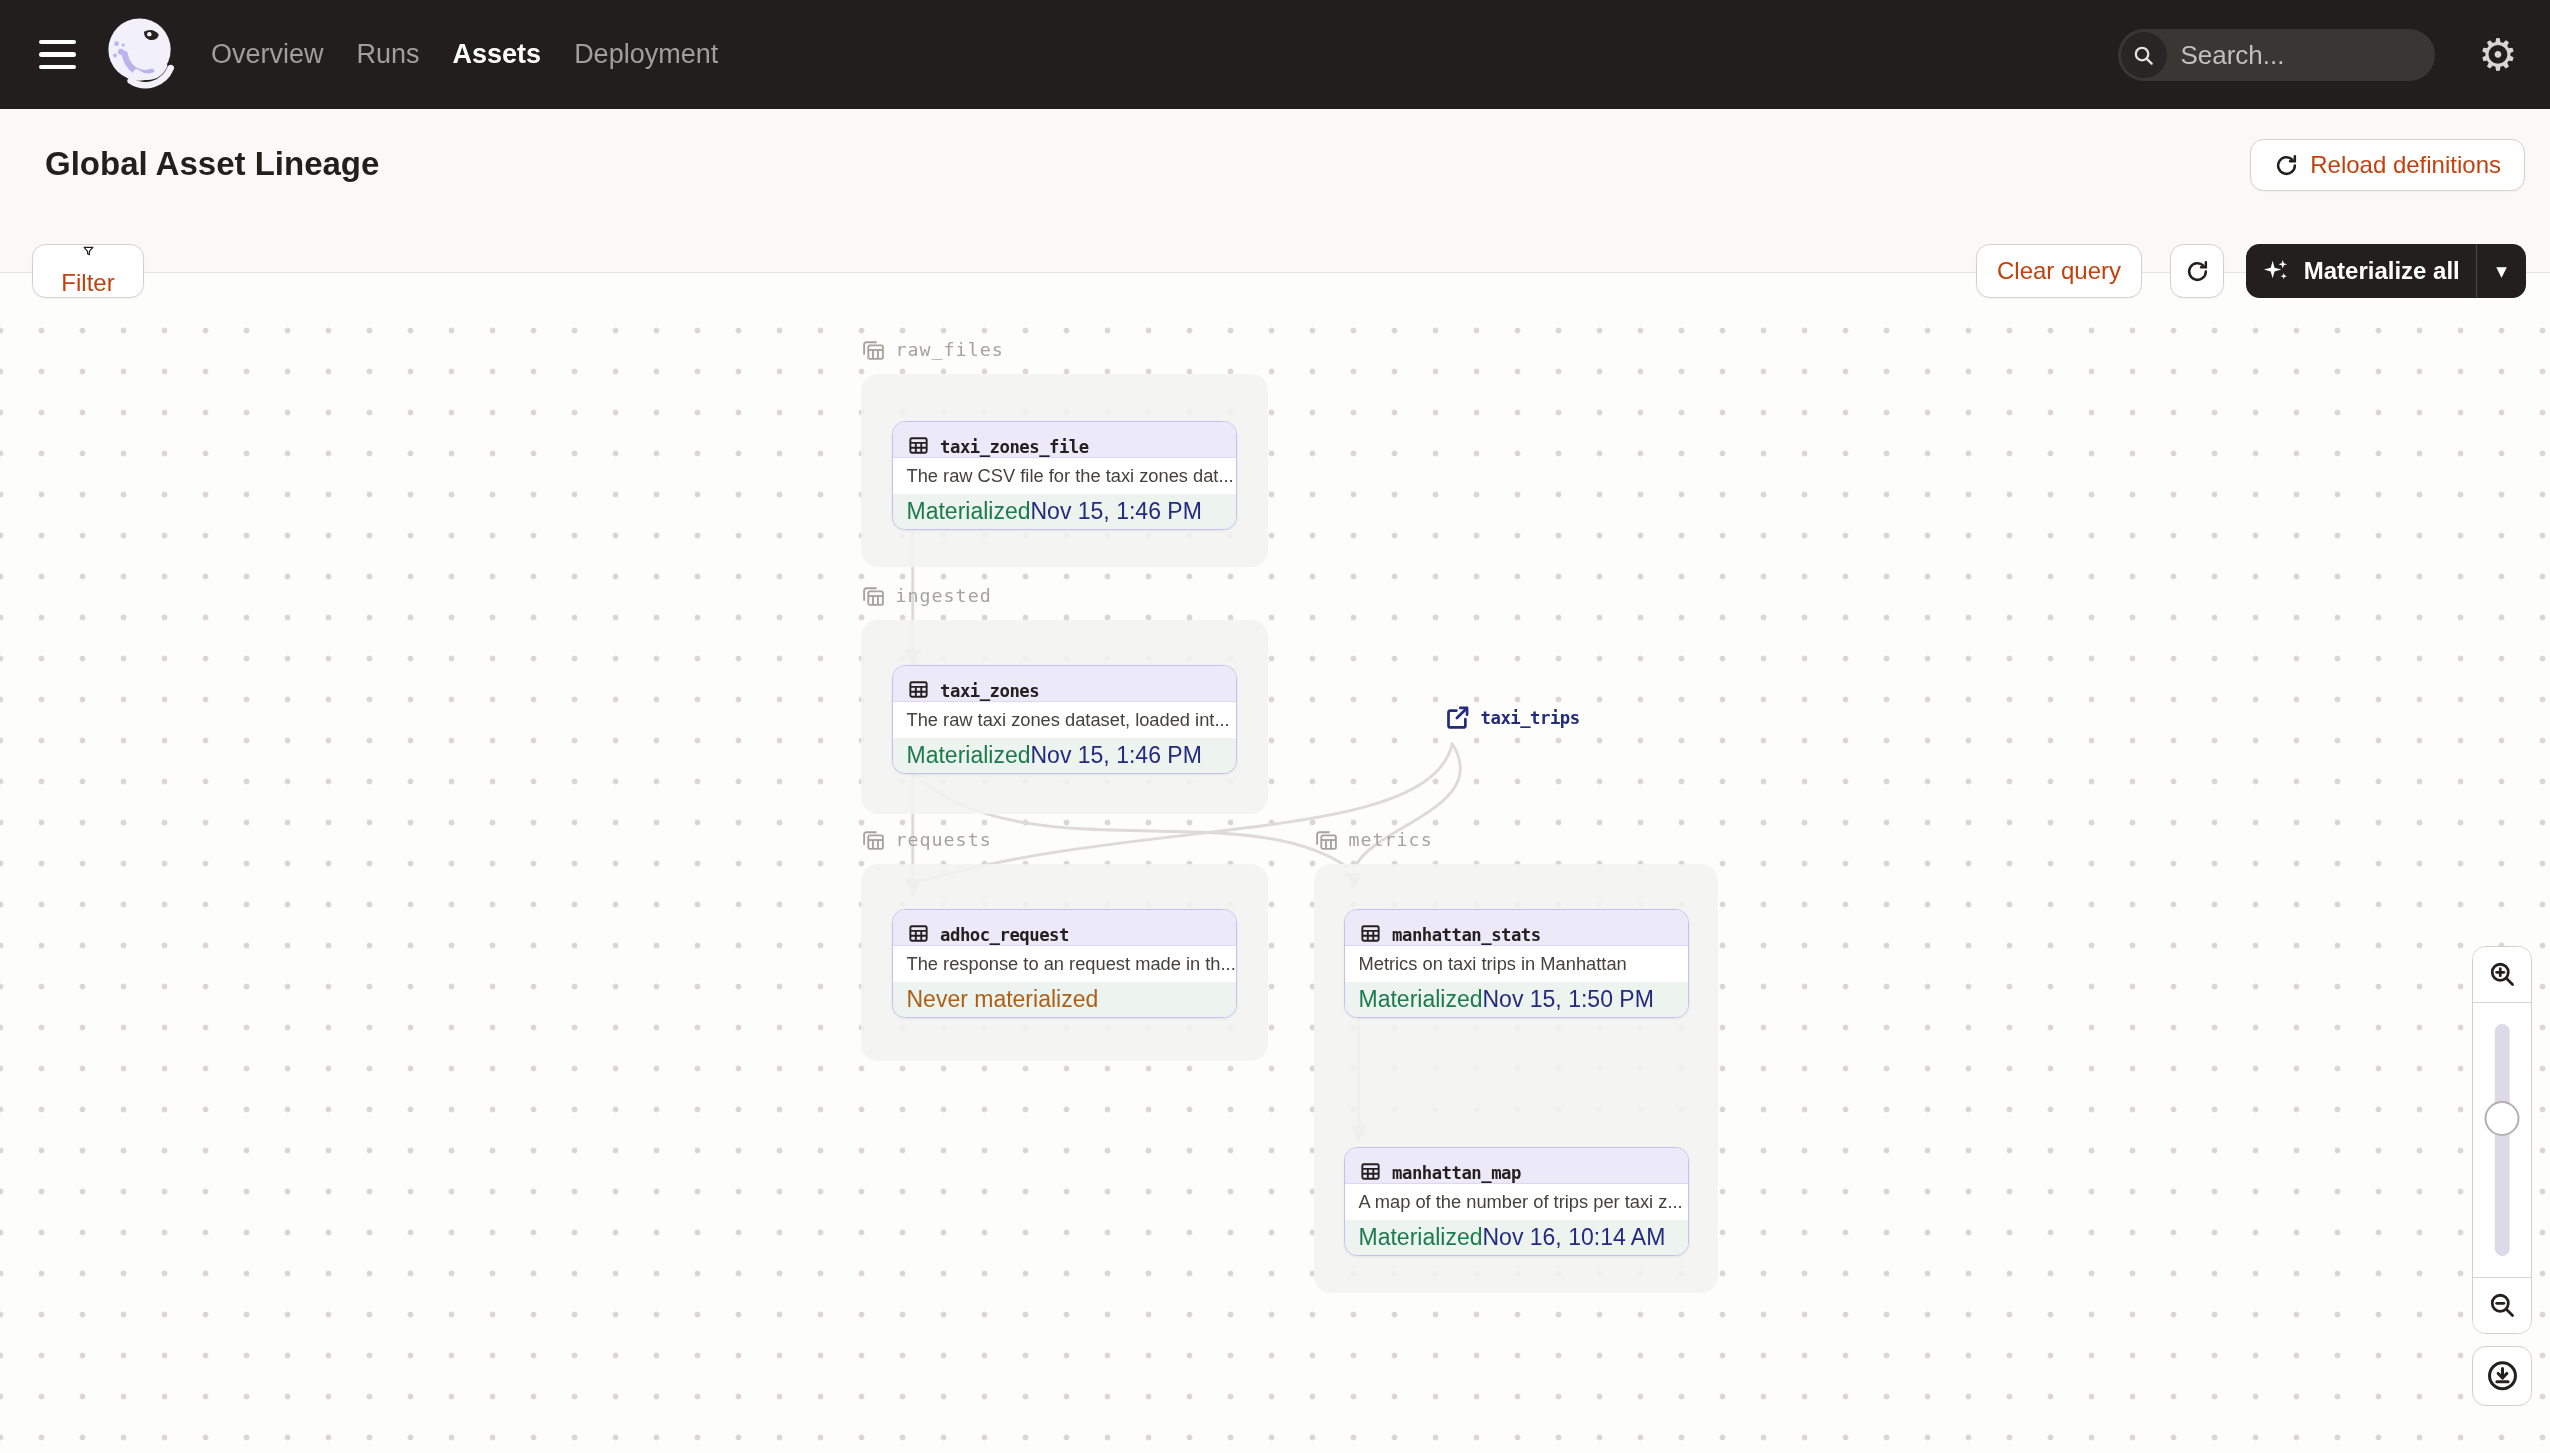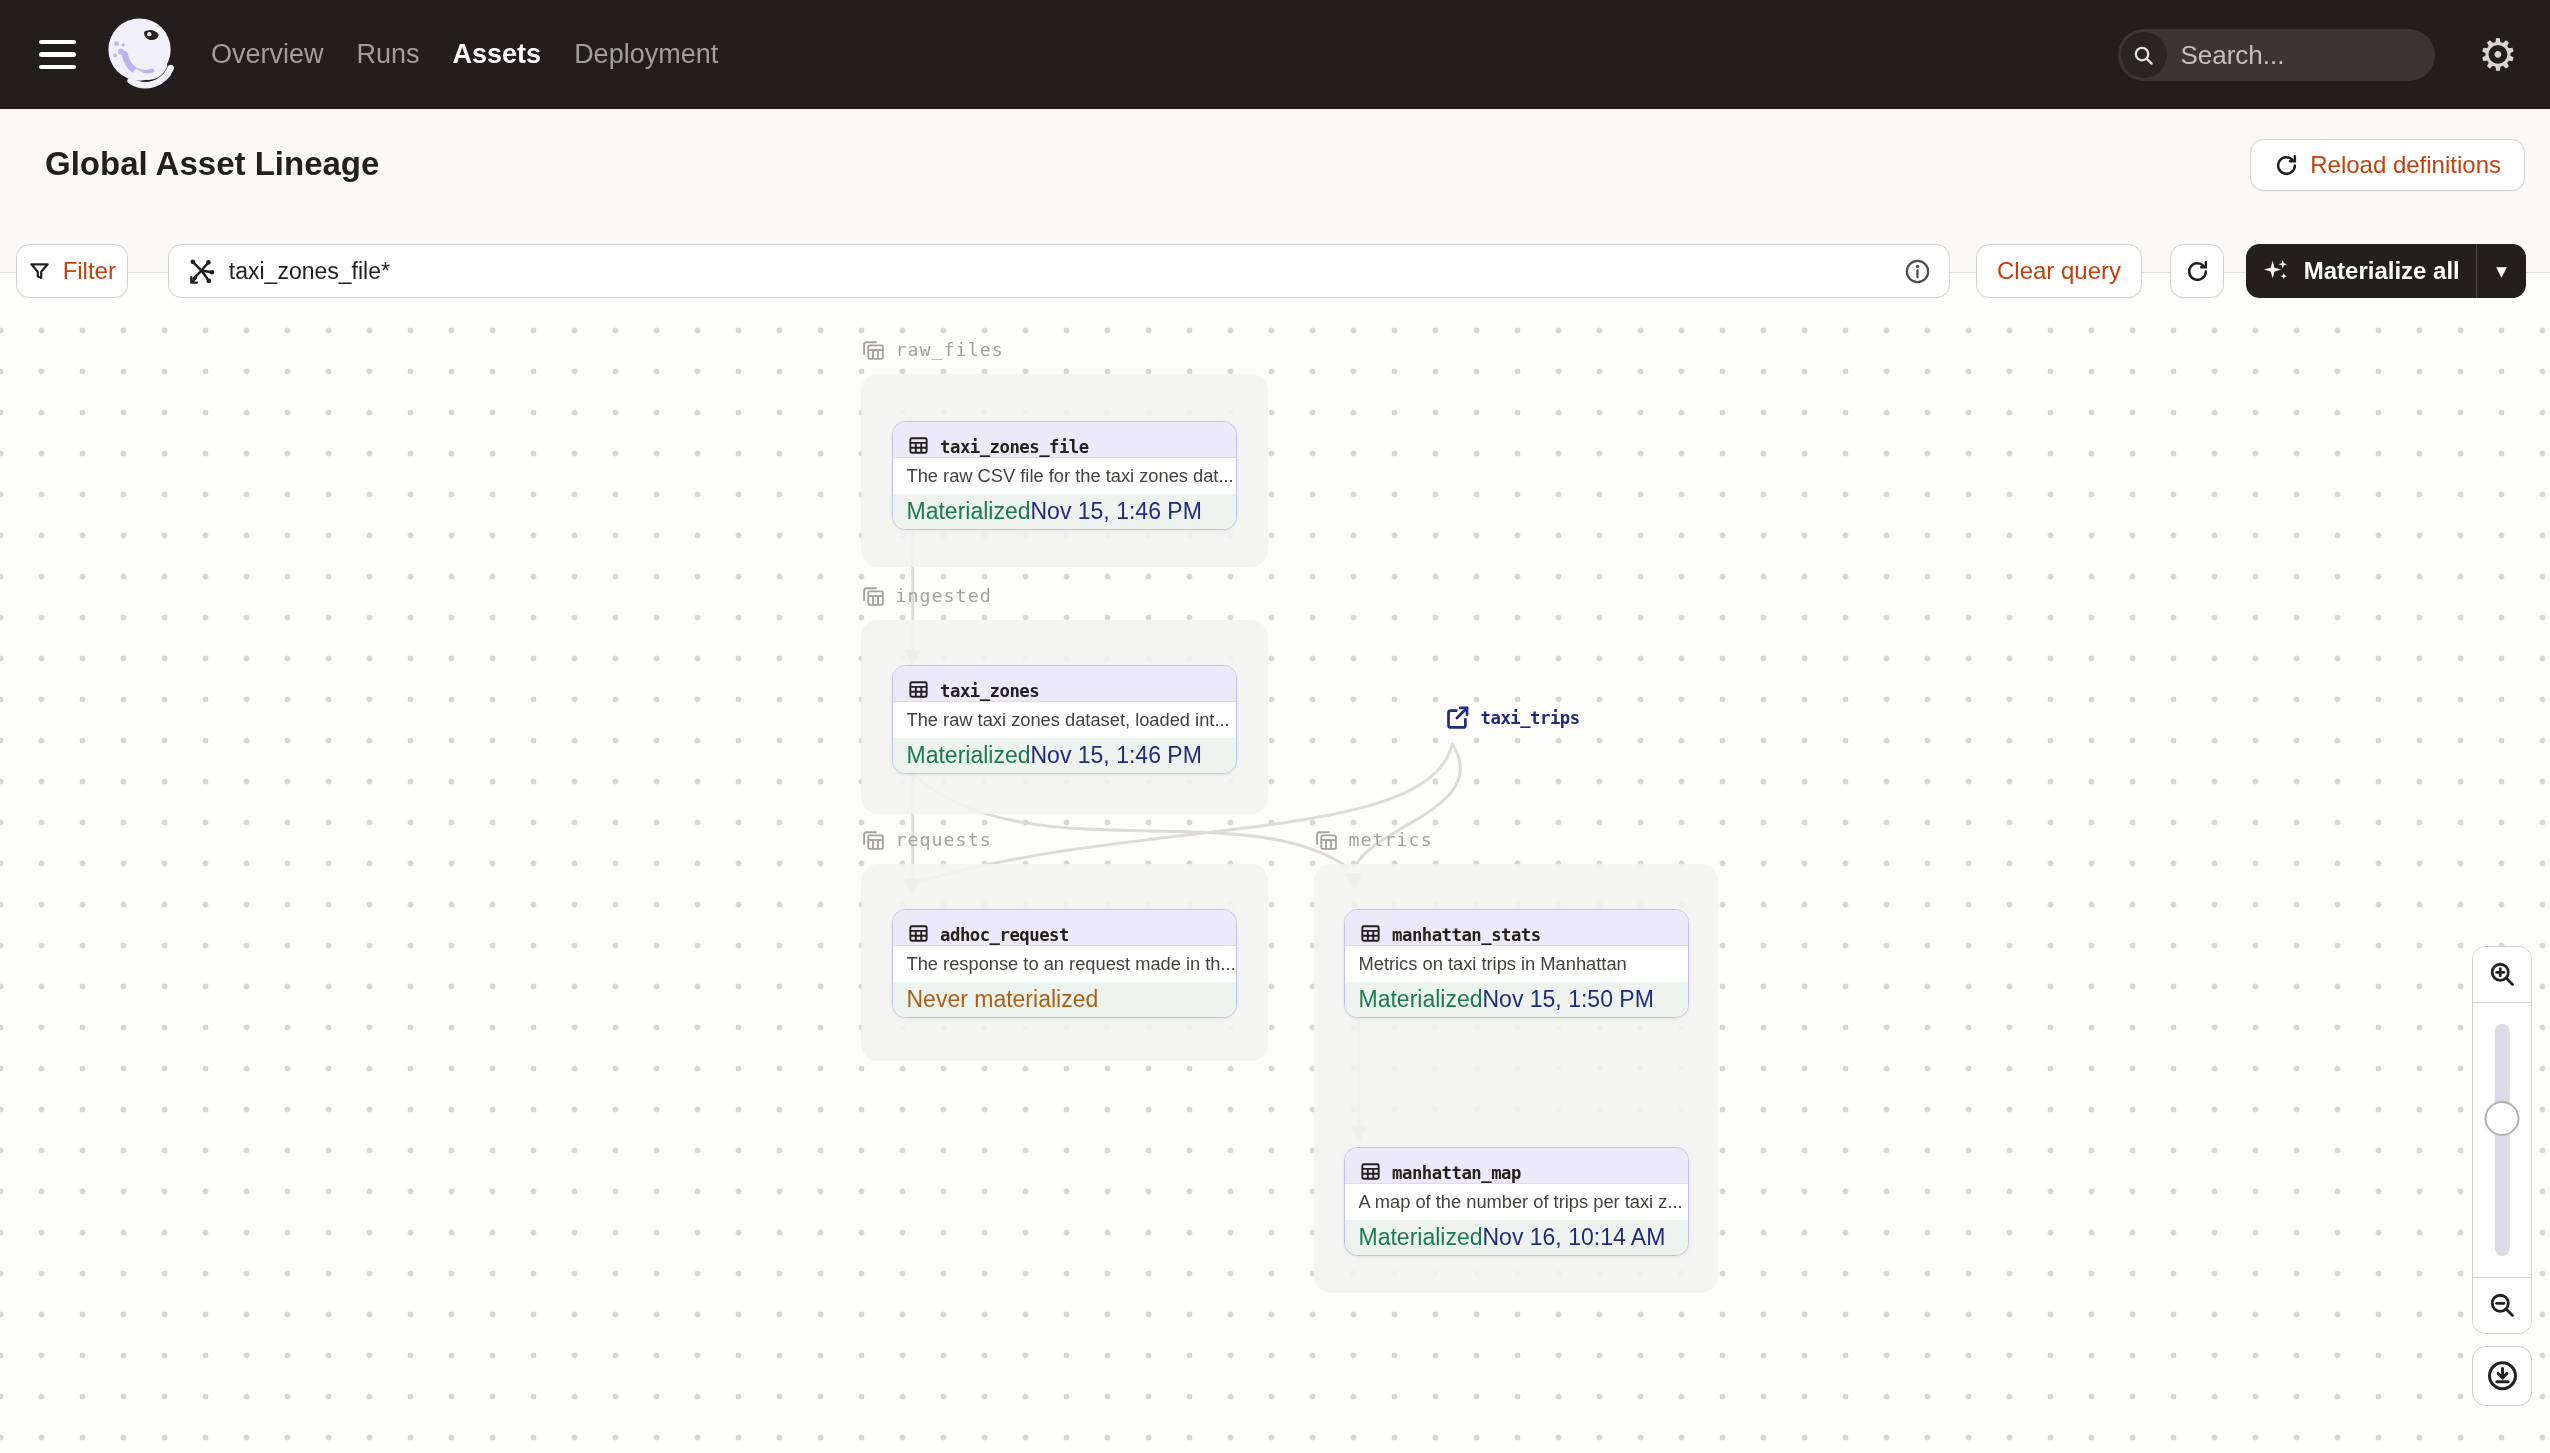--- a/index.html
+++ b/index.html
@@ -42,21 +42,21 @@
   .chrome { position:absolute; left:0; top:109px; width:2550px; height:164px;
     background:#FAF9F8; border-bottom:1px solid #E5E3E0; }
   .pagetitle { position:absolute; left:45px; top:36px; font-size:33px; font-weight:700; color:#231F1D; }
   .btn {
     display:flex; align-items:center; justify-content:center; gap:11.6px;
     background:#FFFFFF; border:1px solid #D4D1CE; border-radius:13.5px;
     font-size:24px; color:#c2410c; cursor:pointer; box-shadow:0 1px 1.9px rgba(0,0,0,0.04);
   }
   .reload-btn { position:absolute; right:25px; top:30px; height:52px; padding:0 23px; }
   .toolbar-row { position:absolute; left:0; top:135px; width:2550px; height:54px; }
-  .filter-btn { position:absolute; left:16px; top:0; width:112px; height:54px; }
+  .filter-btn { position:absolute; left:32px; top:0; width:112px; height:54px;flex-direction:column; }
   .querybox {
     position:absolute; left:168px; top:0; width:1782px; height:54px;
     background:#FFFFFF; border:1px solid #D4D1CE; border-radius:13.5px;
     display:flex; align-items:center; padding:0 17.3px; gap:13.5px;
   }
   .querybox input { flex:1; border:0; outline:0; font-size:23px; color:#231F1D;
     font-family:"Liberation Sans", sans-serif; background:transparent; }
   .clear-btn { position:absolute; left:1976px; top:0; width:166px; height:54px; }
   .refresh-btn { position:absolute; left:2170px; top:0; width:54px; height:54px; }
   .materialize {
@@ -182,40 +182,20 @@
     </div>
 
     <div class="toolbar-row">
       <div class="btn filter-btn">
         <svg width="23" height="23" viewBox="0 0 24 24" fill="none" stroke="#231F1D" stroke-width="2.3" stroke-linejoin="round">
           <path d="M3.5 4.5h17l-6.7 7.8v6.5l-3.6-1.9v-4.6L3.5 4.5z"></path>
         </svg>
         <span>Filter</span>
       </div>
 
-      <div class="querybox">
-        <svg width="29" height="29" viewBox="0 0 30 30" fill="none" stroke="#231F1D" stroke-width="2.6" stroke-linecap="round">
-          <line x1="16" y1="14" x2="8.5" y2="6.5"></line>
-            <circle cx="7" cy="5" r="2.4" fill="#231F1D" stroke="none"></circle>
-          <line x1="16" y1="14" x2="22" y2="7"></line>
-            <circle cx="23.2" cy="5.6" r="2.4" fill="#231F1D" stroke="none"></circle>
-          <line x1="16" y1="14" x2="25" y2="15.5"></line>
-            <circle cx="26.8" cy="15.8" r="2.4" fill="#231F1D" stroke="none"></circle>
-          <line x1="16" y1="14" x2="22.5" y2="23"></line>
-            <circle cx="23.6" cy="24.7" r="2.4" fill="#231F1D" stroke="none"></circle>
-          <line x1="16" y1="14" x2="8" y2="22"></line>
-          <path d="M10.5 21.5 L5.5 26.5 M5.5 20.8 v5.7 h5.7" stroke-width="2.4"></path>
-        </svg>
-        <input type="text" value="taxi_zones_file*" style="">
-        <svg width="29" height="29" viewBox="0 0 30 30" fill="none" stroke="#4F4B48" stroke-width="2.3">
-          <circle cx="15" cy="15" r="11"></circle>
-          <circle cx="15" cy="9.8" r="1.7" fill="#4F4B48" stroke="none"></circle>
-          <line x1="15" y1="13.8" x2="15" y2="21" stroke-linecap="round"></line>
-        </svg>
-      </div>
 
       <div class="btn clear-btn">
         <span>Clear query</span>
       </div>
 
       <div class="btn refresh-btn">
         <svg width="25" height="25" viewBox="0 0 24 24" fill="none" stroke="#231F1D" stroke-width="2.4" stroke-linecap="round">
           <path d="M20 12a8 8 0 1 1-2.4-5.7"></path>
             <path d="M20 3.2v4.6h-4.6"></path>
         </svg>

